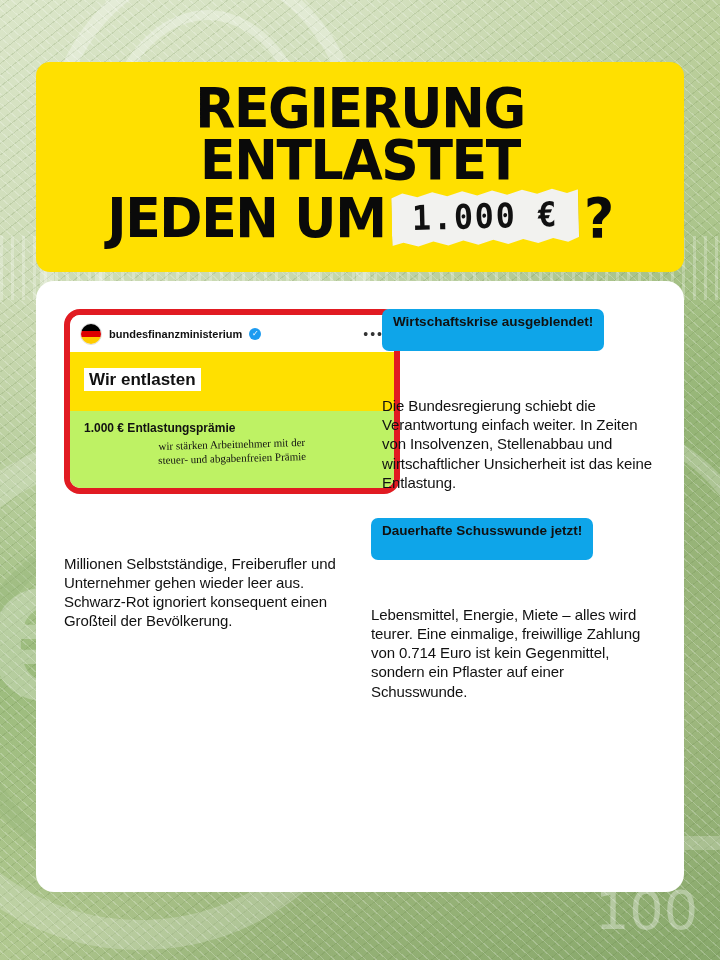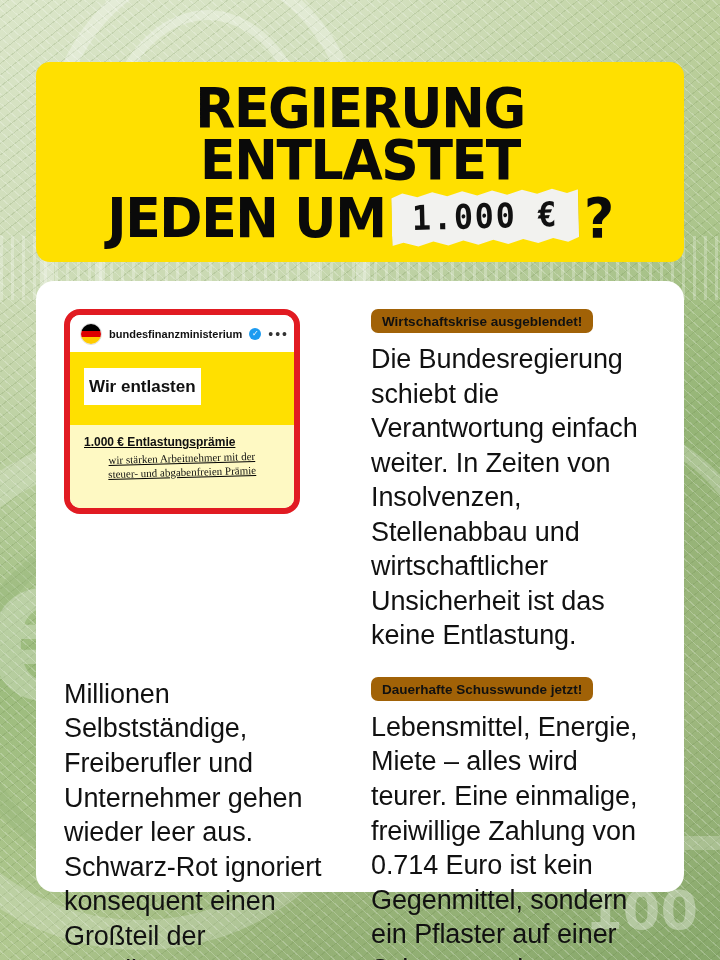--- a/index.html
+++ b/index.html
@@ -74,34 +74,34 @@
     position: absolute;
     left: 0; right: 0; top: 236px;
     height: 64px;
     background: repeating-linear-gradient(90deg, rgba(255,255,255,0.25) 0 3px, rgba(255,255,255,0) 3px 11px);
   }
   #bg .num {
     position: absolute;
     right: 22px;
     bottom: 18px;
     font-size: 54px;
-    font-weight: bold;
+    font-weight: normal;
     color: rgba(255,255,255,0.35);
     font-family: "DejaVu Sans", sans-serif;
   }
 
   
   .headline-banner {
     position: absolute;
     left: 36px;
     top: 62px;
     width: 648px;
     background: #ffe000;
     border-radius: 14px;
-    padding: 20px 26px 16px;
+    padding: 20px 26px 26px;
     z-index: 4;
   }
   .headline {
     font-family: "DejaVu Sans", sans-serif;
     font-weight: bold;
     font-size: 56px;
     line-height: 0.92;
     letter-spacing: -1.5px;
     color: #0a0a0a;
     text-align: center;
@@ -156,21 +156,21 @@
   }
   .col-left { width: 296px; }
   .col-right { width: 296px; }
 
   
   .ig-post {
     border: 6px solid #e11b22;
     border-radius: 16px;
     overflow: hidden;
     background: #fff;
-    width: 236px;
+    width: 336px;
   }
   .ig-head {
     display: flex;
     align-items: center;
     gap: 7px;
     padding: 8px 10px 7px;
     background: #fff;
   }
   .ig-avatar {
     width: 22px; height: 22px;
@@ -212,61 +212,61 @@
     background: #ffe000;
     padding: 16px 14px 18px;
   }
   .ig-title-line {
     display: inline-block;
     background: #fff;
     color: #111;
     font-weight: bold;
     font-size: 17px;
     line-height: 1.25;
-    padding: 8px 5px;
+    padding: 1px 5px;
     margin-bottom: 2px;
     font-family: "Liberation Sans", sans-serif;
   }
   .ig-foot {
-    background: #fef9c3;
-    padding: 10px 14px 28px;
-    text-decoration: underline;
+    background: #bef264;
+    padding: 10px 14px 22px;
   }
   .ig-foot .sub1 {
     font-weight: bold;
     font-size: 12px;
     color: #111;
     margin-bottom: 3px;
   }
   .ig-foot .sub2 {
     font-size: 11px;
     color: #111;
     line-height: 1.25;
     text-align: center;
     transform: rotate(-1.6deg);
     font-family: "Liberation Serif", serif;
   }
 
   
   .tag {
     display: inline-block;
-    background: #a16207;
+    background: #0ea5e9;
     color: #111;
     font-weight: bold;
     font-size: 13.5px;
     border-radius: 7px;
-    padding: 5px 11px 4px;
+    padding: 5px 11px 22px;
     margin-bottom: 9px;
   }
   .para {
-    font-size: 27px;
+    font-size: 15px;
     line-height: 1.28;
     color: #111;
     font-family: "Liberation Sans", sans-serif;
     letter-spacing: -0.1px;
+    margin-top: 36px;
   }
 
   .row2 { margin-top: 24px; }
 </style>
 </head>
 <body>
 
 <div id="bg">
   <div class="guilloche"></div>
   <div class="arch a1"></div>

